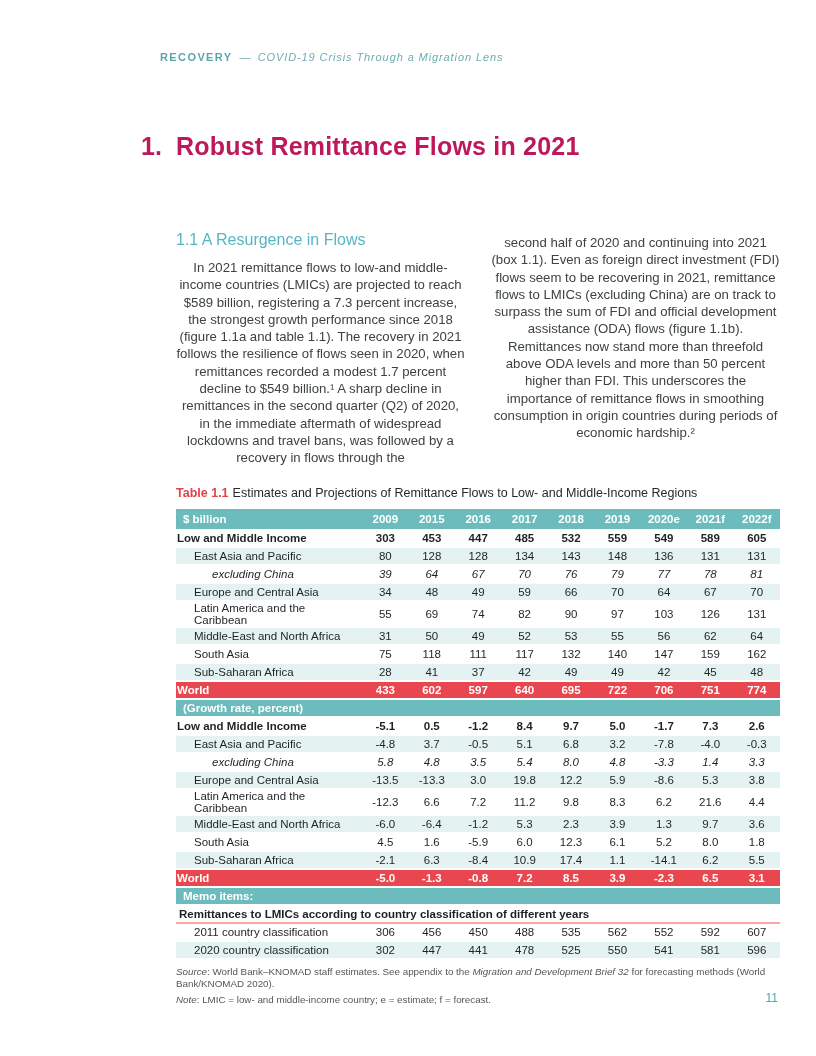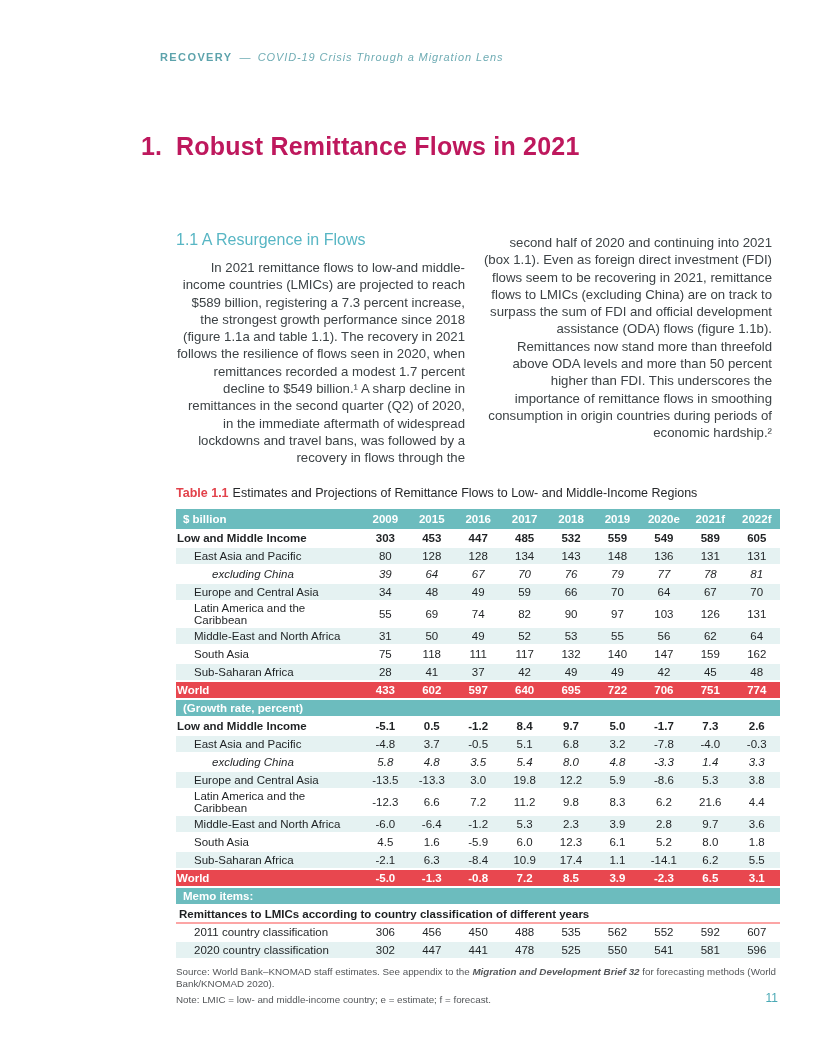--- a/index.html
+++ b/index.html
@@ -27,30 +27,30 @@
   .chapter-title {
     position: absolute; top: 132px; left: 141px;
     font-size: 25px; font-weight: bold; color: #be185d;
     letter-spacing: 0.2px;
   }
   .chapter-title .num { display: inline-block; width: 35px; }
 
   
   .columns {
     position: absolute; top: 231px; left: 176px; width: 604px;
-    display: flex; gap: 18px;
+    display: flex; gap: 26px;
   }
   .col { width: 289px; }
   .section-heading {
     font-size: 16px; font-weight: 400; color: #58b6c4;
     margin-bottom: 10px;
   }
   .body-text {
     font-size: 13.2px; line-height: 17.3px; color: #3c4245;
-    text-align: right;
+    text-align: center;
   }
   .col-right { padding-top: 3px; }
 
   
   .table-caption {
     position: absolute; top: 486px; left: 176px; width: 620px;
     font-size: 12.5px; color: #26282a;
   }
   .table-caption .tbl-label { font-weight: bold; color: #e2424b; margin-right: 4px; }
 
@@ -84,22 +84,22 @@
     text-align: left; padding-left: 7px; height: 18px;
   }
   tr.subheader { border-bottom: 2px solid #fca5a5; }
   tr.subheader td { font-weight: bold; text-align: left; padding-left: 3px; color: #1d1f21; }
 
   
   .table-notes {
     position: absolute; top: 966px; left: 176px; width: 608px;
     font-size: 9.8px; line-height: 12.2px; color: #54575a;
   }
-  .table-notes .lbl { }
-  .table-notes .brief { font-weight: bold; font-style: italic; margin-top: 35px; }
+  .table-notes .lbl { font-style: italic; }
+  .table-notes .brief { font-weight: normal; font-style: italic; margin-top: 35px; }
   .note-line { margin-top: 4px; }
 
   
   .page-number {
     position: absolute; top: 991px; right: 38px;
     font-size: 12px; color: #4aa9b5;
   }
 </style>
 </head>
 <body>
@@ -331,21 +331,21 @@
             <td class="val">4.4</td>
           </tr>
           <tr class="body-row tint">
             <td class="label pl-1">Middle-East and North Africa</td>
             <td class="val">-6.0</td>
             <td class="val">-6.4</td>
             <td class="val">-1.2</td>
             <td class="val">5.3</td>
             <td class="val">2.3</td>
             <td class="val">3.9</td>
-            <td class="val">2.8</td>
+            <td class="val">1.3</td>
             <td class="val">9.7</td>
             <td class="val">3.6</td>
           </tr>
           <tr class="body-row">
             <td class="label pl-1">South Asia</td>
             <td class="val">4.5</td>
             <td class="val">1.6</td>
             <td class="val">-5.9</td>
             <td class="val">6.0</td>
             <td class="val">12.3</td>

